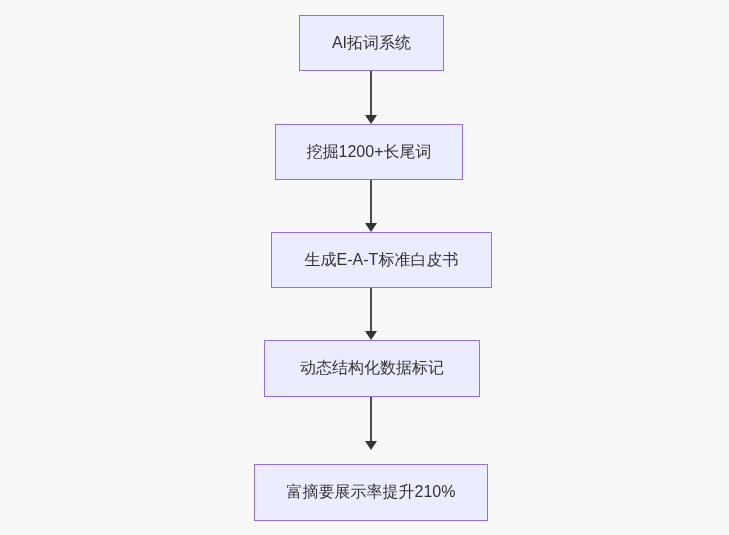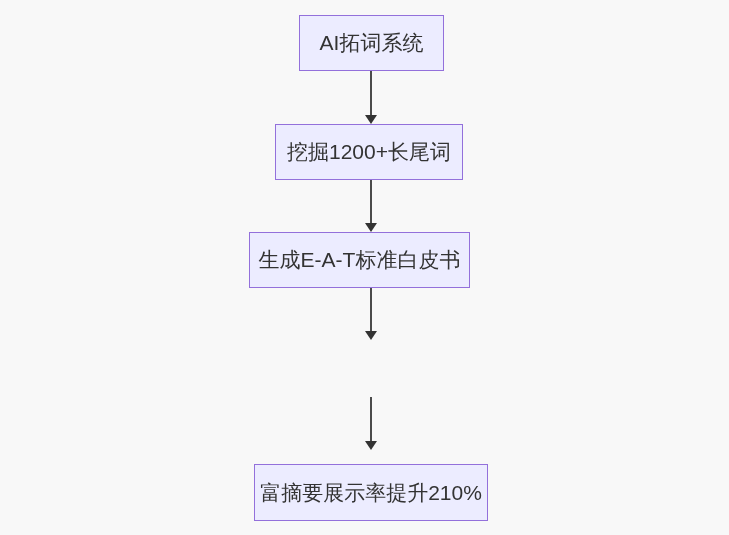--- a/index.html
+++ b/index.html
@@ -11,21 +11,21 @@
     position: relative;
     width: 729px; height: 535px;
     background: #f8f8f8;
     overflow: hidden;
   }
   .flow-node {
     position: absolute;
     background: #ececff;
     border: 1.5px solid #9370db;
     color: #333333;
-    font-size: 21px;
+    font-size: 16px;
     display: flex;
     align-items: center;
     justify-content: center;
     text-align: center;
     white-space: nowrap;
   }
   .flow-arrow {
     position: absolute;
     width: 14px;
     display: flex;
@@ -50,24 +50,27 @@
 <div class="canvas">
 
   <div class="flow-node" style="left:299px; top:15px;  width:145px; height:56px;">
     <span>AI拓词系统</span>
   </div>
 
   <div class="flow-node" style="left:275px; top:124px; width:188px; height:56px;">
     <span>挖掘1200+长尾词</span>
   </div>
 
-  <div class="flow-node" style="left:249px; top:232px; width:221px; height:56px;">
+  <div class="flow-node" style="left:271px; top:232px; width:221px; height:56px;">
     <span>生成E-A-T标准白皮书</span>
   </div>
 
+  <div class="flow-node" style="left:264px; top:340px; width:216px; height:57px;">
+    <span>动态结构化数据标记</span>
+  </div>
 
   <div class="flow-node" style="left:254px; top:464px; width:234px; height:57px;">
     <span>富摘要展示率提升210%</span>
   </div>
 
   <div class="flow-arrow" style="left:364px; top:71px;  height:53px;">
     <div class="line"></div>
     <div class="head"></div>
   </div>
 

